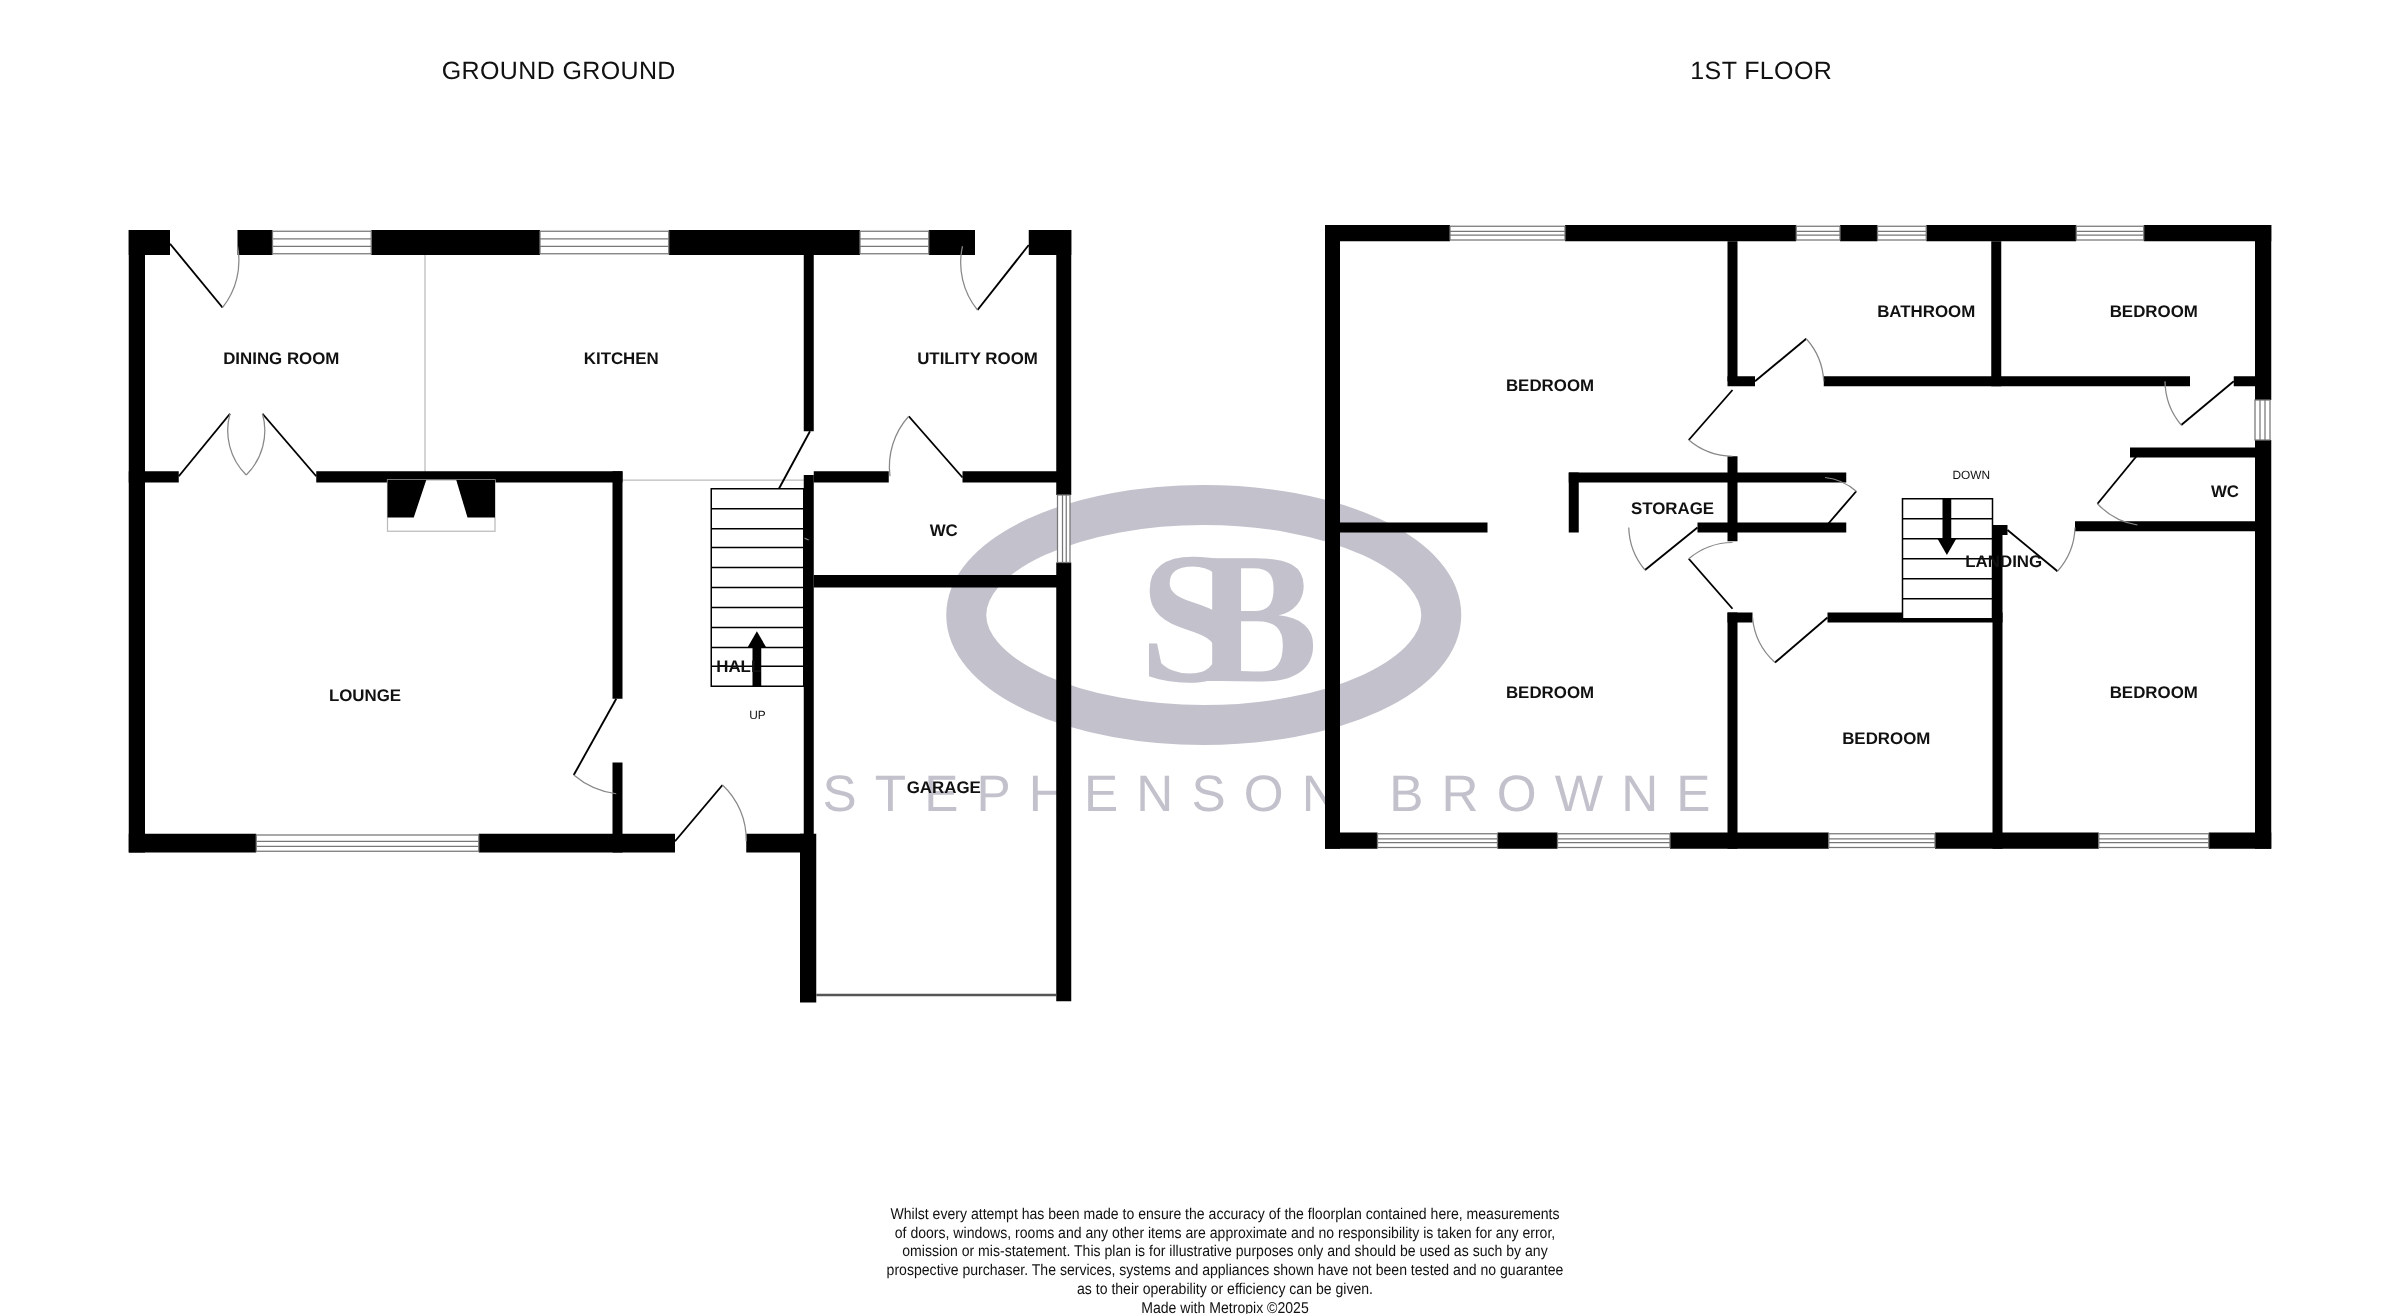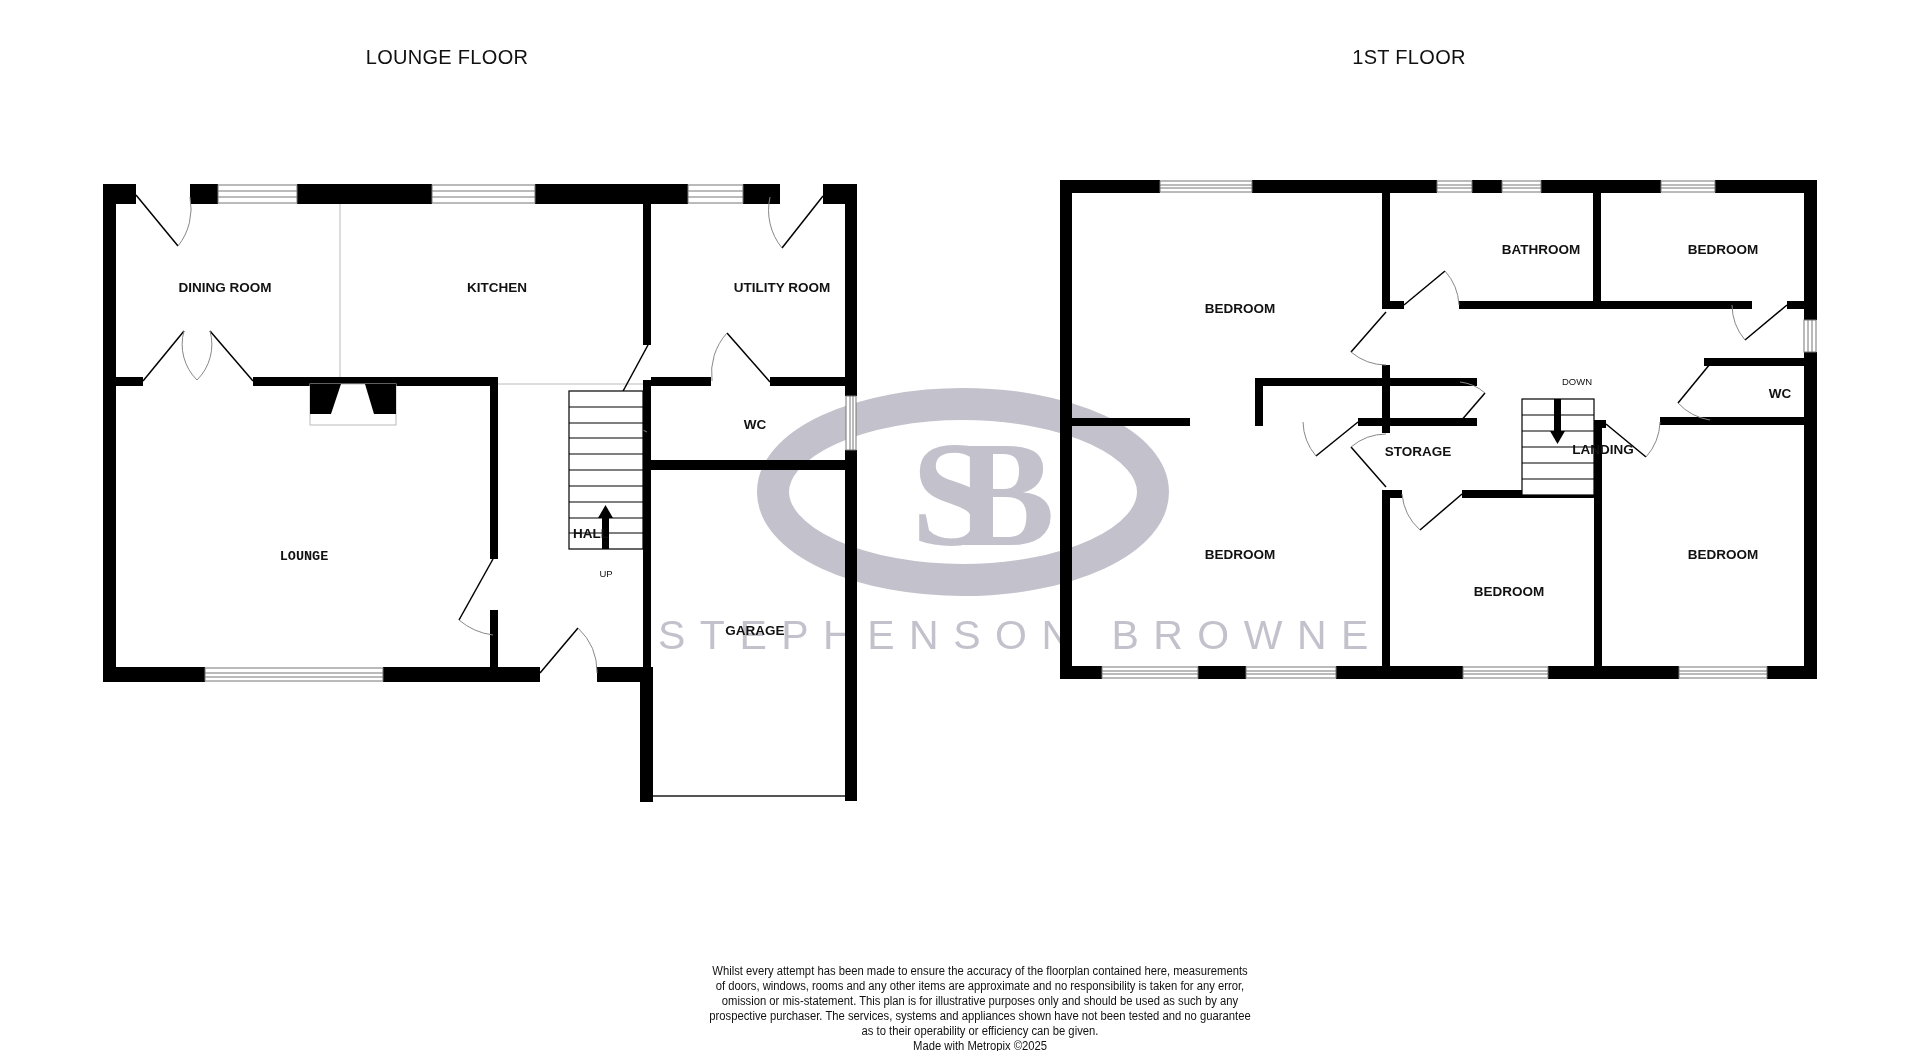--- a/index.html
+++ b/index.html
@@ -8,21 +8,21 @@
   svg.plan { position: absolute; left: 0; top: 0; }
   .room-label { position: absolute; font-weight: bold; font-size: 13.5px; color: #111; transform: translate(-50%, -50%); white-space: nowrap; }
   .small-label { position: absolute; font-size: 9.5px; color: #111; transform: translate(-50%, -50%); white-space: nowrap; }
   .watermark-text { position: absolute; left: 658px; top: 612px; font-size: 41px; letter-spacing: 14.5px; color: #c3c1cb; font-weight: normal; white-space: nowrap; }
   .disclaimer { position: absolute; left: 560px; width: 840px; top: 964px; text-align: center; font-size: 12.5px; line-height: 15px; color: #111; font-family: "Liberation Sans", sans-serif; transform: scaleX(0.9); transform-origin: center top; }
   .disclaimer div { white-space: nowrap; }
 </style>
 </head>
 <body>
 
-<div class="floor-title" style="left:447px;">LOUNGE FLOOR</div>
+<div class="floor-title" style="left:447px;">GROUND GROUND</div>
 <div class="floor-title" style="left:1409px;">1ST FLOOR</div>
 
 <svg class="plan" width="1920" height="1051" viewBox="0 0 1920 1051">
   <g>
     <ellipse cx="963" cy="492" rx="190" ry="88" fill="none" stroke="#c3c1cb" stroke-width="32"></ellipse>
   </g>
   <g fill="#c3c1cb">
     <text x="963" y="545" text-anchor="middle" font-family="Liberation Serif, serif" font-weight="bold" font-size="150" letter-spacing="-40">SB</text>
   </g>
 </svg>
@@ -262,30 +262,30 @@
     <g fill="#000">
       <rect x="1554" y="399" width="7" height="32"></rect>
       <polygon points="1550,431 1565,431 1557.5,444"></polygon>
     </g>
   </g>
 </svg>
 
 <div class="room-label" style="left:225px; top:287px;">DINING ROOM</div>
 <div class="room-label" style="left:497px; top:287px;">KITCHEN</div>
 <div class="room-label" style="left:782px; top:287px;">UTILITY ROOM</div>
-<div class="room-label" style="left:304px; top:556px;font-family:Liberation Mono, monospace;">LOUNGE</div>
+<div class="room-label" style="left:292px; top:556px;">LOUNGE</div>
 <div class="room-label" style="left:576px; top:533px;margin-left:15px;">HALL</div>
 <div class="room-label" style="left:755px; top:424px;">WC</div>
 <div class="room-label" style="left:755px; top:630px;">GARAGE</div>
 <div class="small-label" style="left:606px; top:573px;">UP</div>
 
 <div class="room-label" style="left:1240px; top:308px;">BEDROOM</div>
 <div class="room-label" style="left:1509px; top:249px;margin-left:32px;">BATHROOM</div>
 <div class="room-label" style="left:1723px; top:249px;">BEDROOM</div>
-<div class="room-label" style="left:1418px; top:407px;margin-top:44px;">STORAGE</div>
+<div class="room-label" style="left:1338px; top:407px;">STORAGE</div>
 <div class="room-label" style="left:1603px; top:405px;margin-top:44px;">LANDING</div>
 <div class="small-label" style="left:1577px; top:381px;">DOWN</div>
 <div class="room-label" style="left:1780px; top:393px;">WC</div>
 <div class="room-label" style="left:1240px; top:554px;">BEDROOM</div>
 <div class="room-label" style="left:1509px; top:591px;">BEDROOM</div>
 <div class="room-label" style="left:1723px; top:554px;">BEDROOM</div>
 
 <div class="disclaimer">
   <div>Whilst every attempt has been made to ensure the accuracy of the floorplan contained here, measurements</div>
   <div>of doors, windows, rooms and any other items are approximate and no responsibility is taken for any error,</div>

